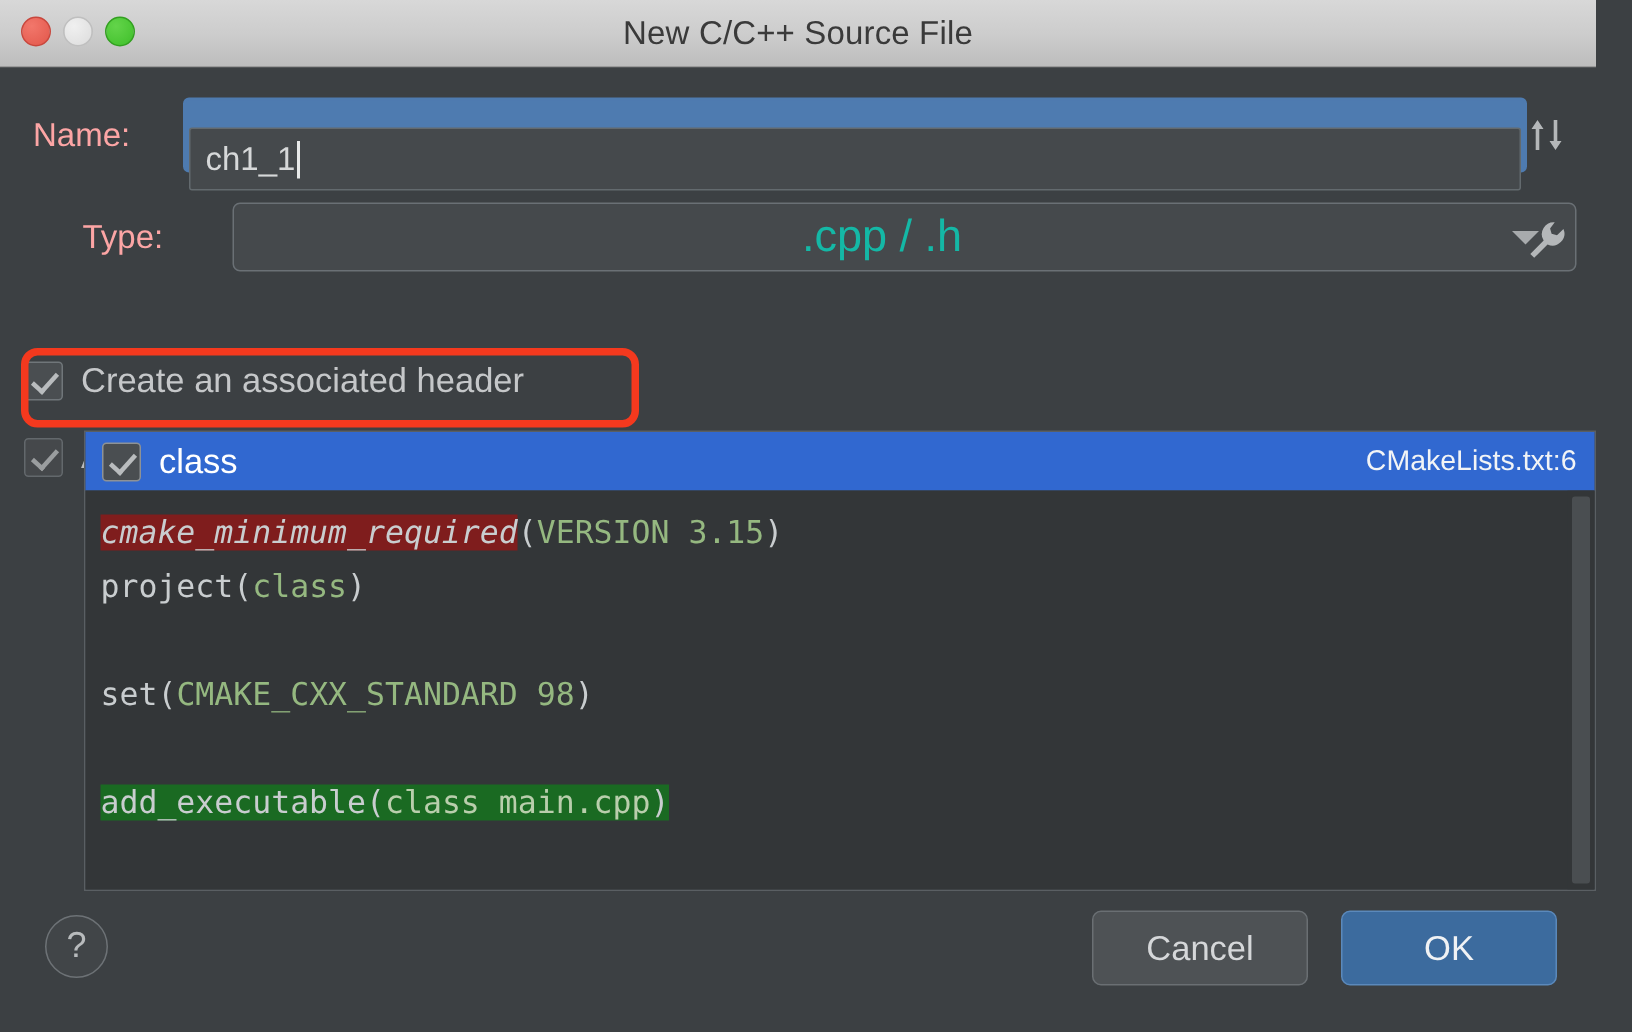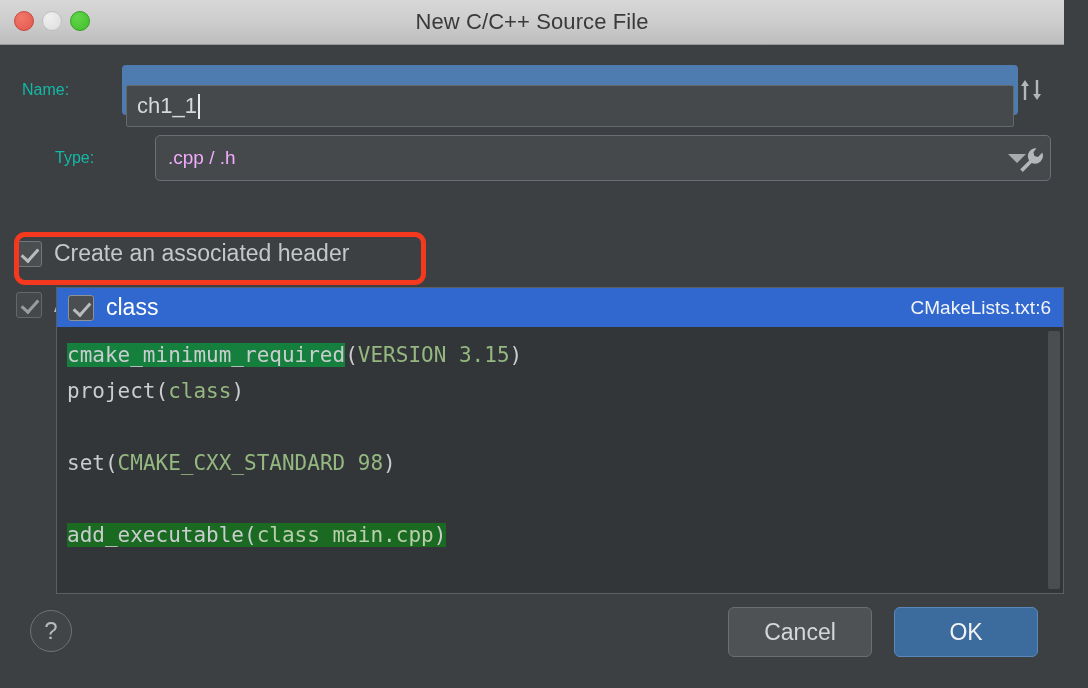--- a/index.html
+++ b/index.html
@@ -72,22 +72,22 @@
     align-items: center;
   }
 
   .field-row {
     position: absolute;
     left: 0;
     right: 0;
   }
 
   .label {
-    color: #14b8a6;
-    font-size: 16px;
+    color: #fca5a5;
+    font-size: 22px;
   }
 
   
   .name-row { top: 19px; height: 52px; padding-left: 22px; }
   .name-label { width: 100px; }
   .input-wrap {
     width: 896px;
     height: 50px;
     box-sizing: border-box;
     border: 2px solid #4e7bb0;
@@ -130,23 +130,24 @@
     box-sizing: border-box;
     background: #45494c;
     border: 1px solid #6a7075;
     border-radius: 5px;
     display: flex;
     align-items: center;
     padding: 0 10px 0 12px;
     position: relative;
   }
   .combo-value {
-    font-size: 19px;
-    color: #f0abfc;
+    font-size: 30px;
+    color: #14b8a6;
     flex: 1 1 auto;
+    text-align: center;
   }
   .combo-arrow {
     width: 0; height: 0;
     border-left: 9px solid transparent;
     border-right: 9px solid transparent;
     border-top: 9px solid #a8abad;
     margin-right: 14px;
   }
 
   
@@ -261,21 +262,21 @@
     flex: 1 1 auto;
     padding: 10px 0 0 10px;
     font-family: "DejaVu Sans Mono", monospace;
     font-size: 21px;
     line-height: 36px;
     color: #c9cdcf;
     white-space: pre;
   }
   .code-line { height: 36px; }
   .tok-green { color: #95b880; }
-  .hl-soft { background: #15803d; }
+  .hl-soft { background: #7f1d1d; font-style: italic; }
   .hl-strong { background: #1a6a22; }
   .hl-strong .tok-green { color: #b9ceac; }
 
   .code-scrollbar {
     flex: 0 0 18px;
     background: #333638;
     padding: 4px 3px;
     box-sizing: border-box;
   }
   .code-thumb {

